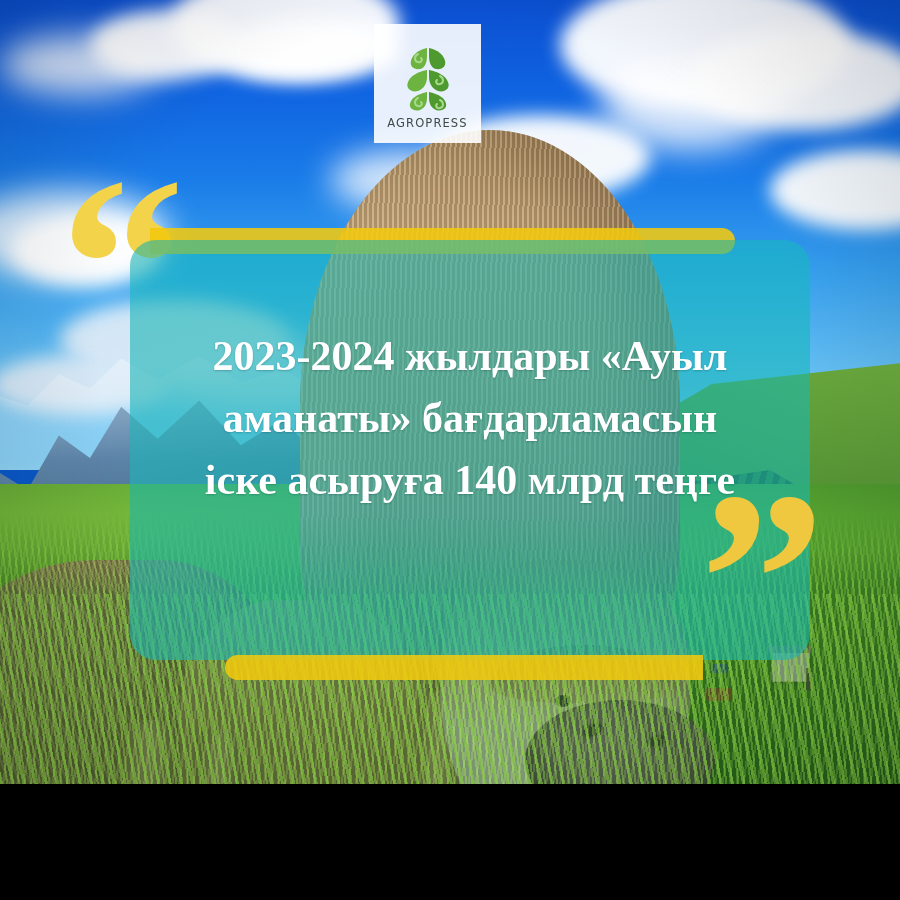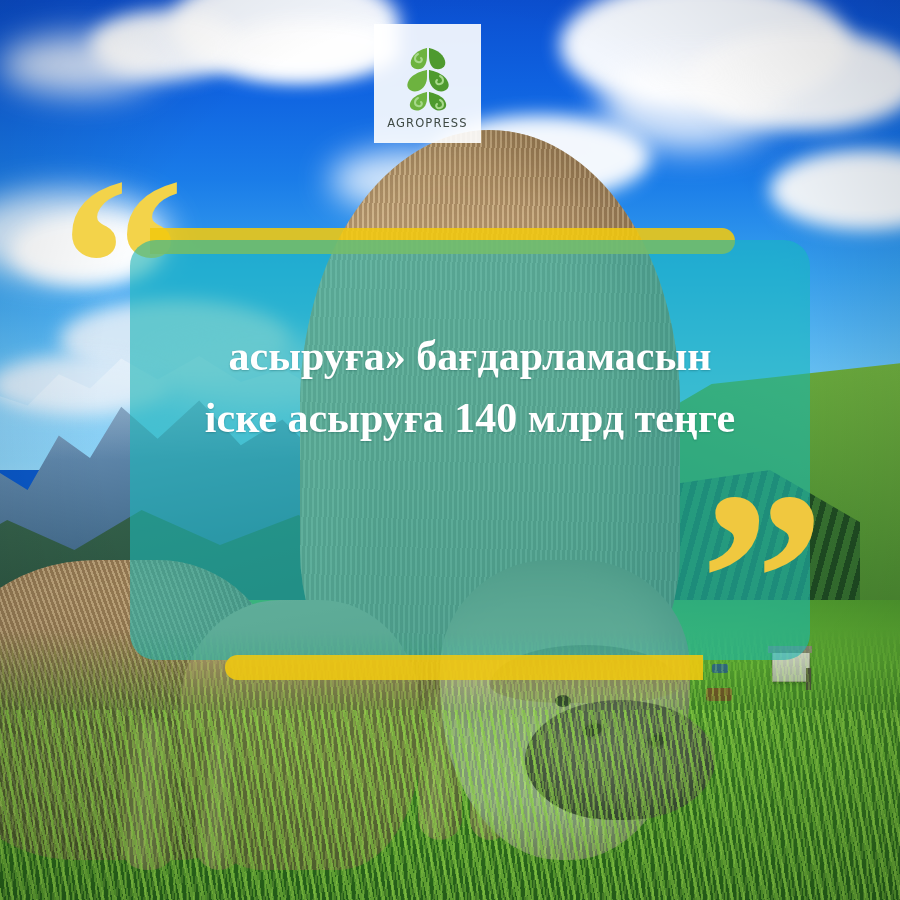--- a/index.html
+++ b/index.html
@@ -1,21 +1,21 @@
 <!DOCTYPE html>
 <html><head>
 <meta charset="utf-8">
 <title>Agropress quote card</title>
 <style>
   html,body{margin:0;padding:0;background:#000;}
   body{font-family:"Liberation Sans",sans-serif;}
 
   .canvas{
     position:relative;
-    width:900px;height:900px;
+    width:900px;height:784px;
     overflow:hidden;
     background:#0a58c8;
   }
 
   
   .photo{position:absolute;inset:0;overflow:hidden;}
 
   
   .sky{
     position:absolute;left:0;top:0;width:900px;height:470px;
@@ -318,17 +318,18 @@
     <span class="logo-word">AGROPRESS</span>
   </div>
 
   <div class="qmark open">“</div>
   <div class="bar-top"></div>
   <div class="quote-card"></div>
   <div class="bar-bottom"></div>
   <div class="qmark close">”</div>
 
   <div class="quote-text">
-    <span class="ln">асыруға» бағдарламасын</span>
+    <span class="ln">2023-2024 жылдары «Ауыл</span>
+    <span class="ln">аманаты» бағдарламасын</span>
     <span class="ln">іске асыруға 140 млрд теңге</span>
   </div>
 
 </div>
 
 </body></html>

